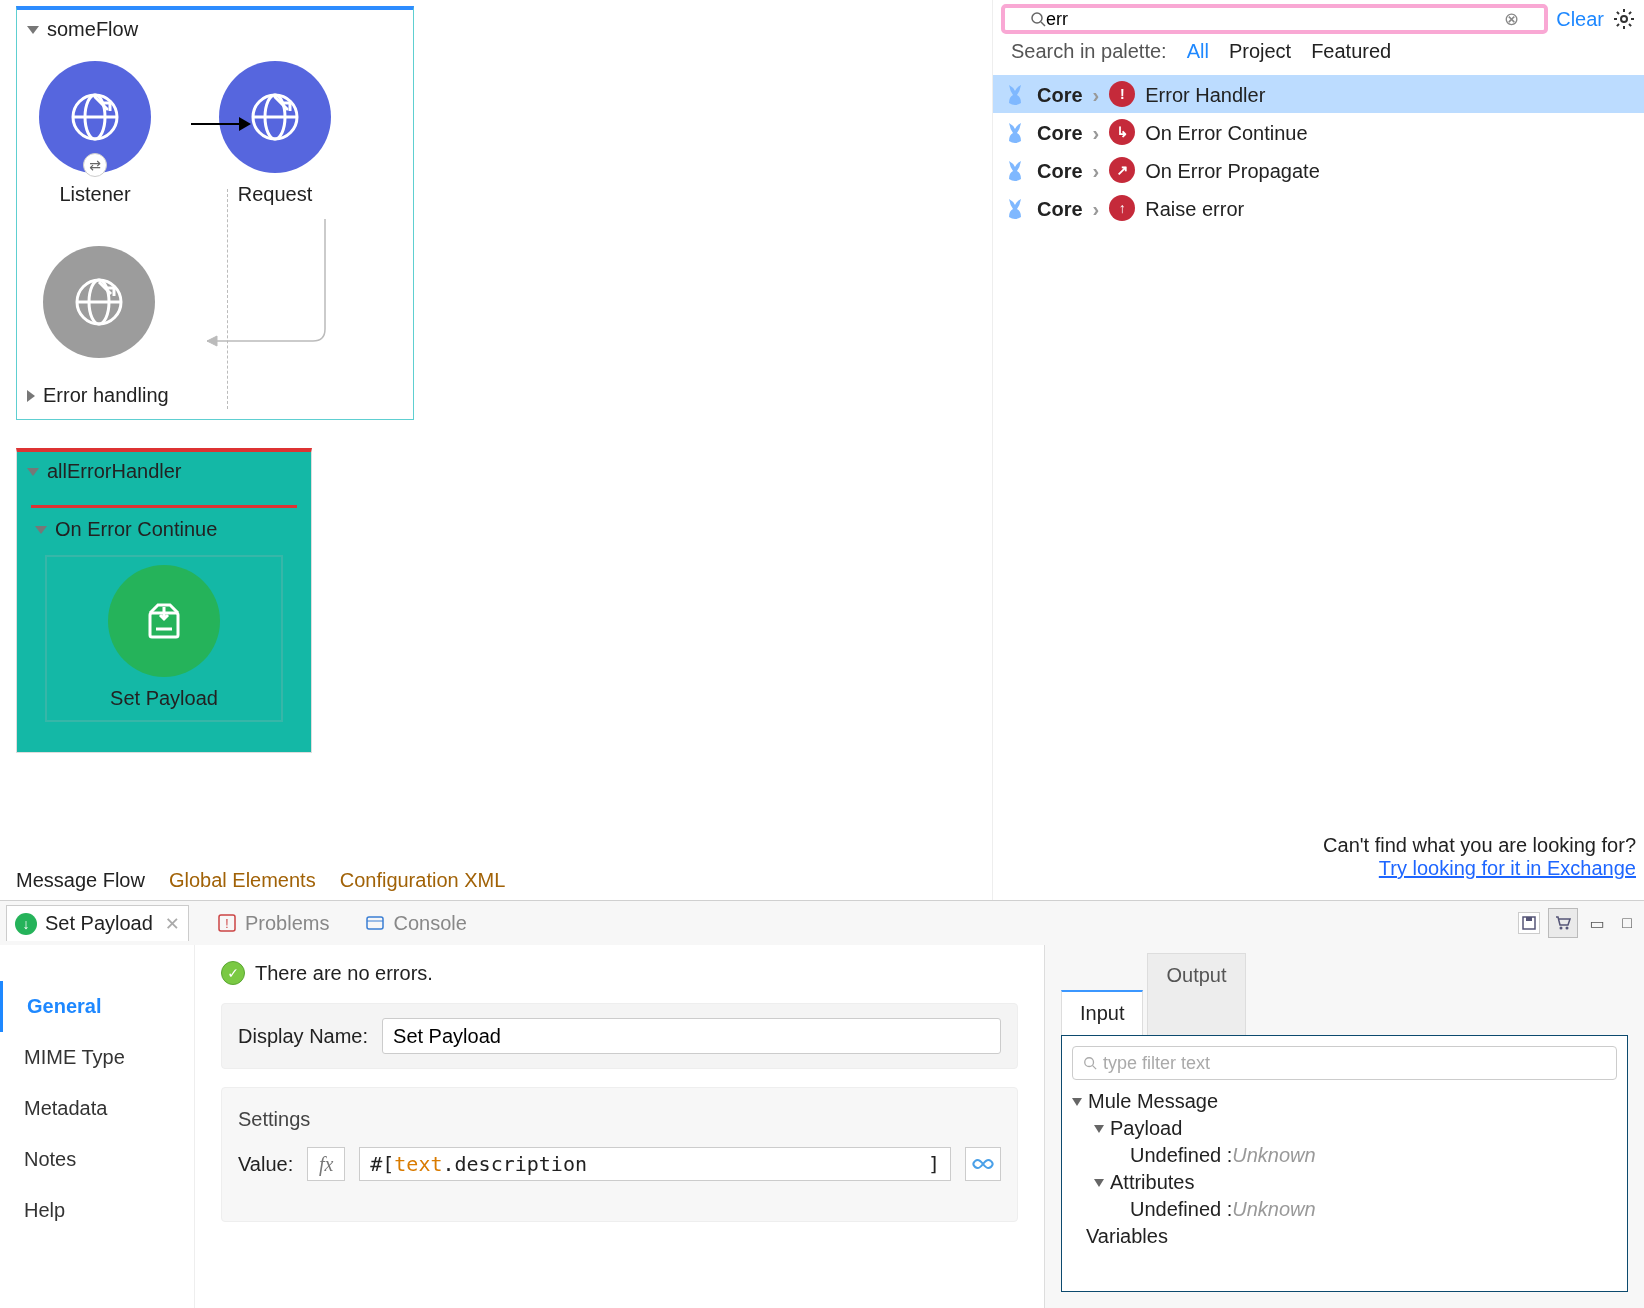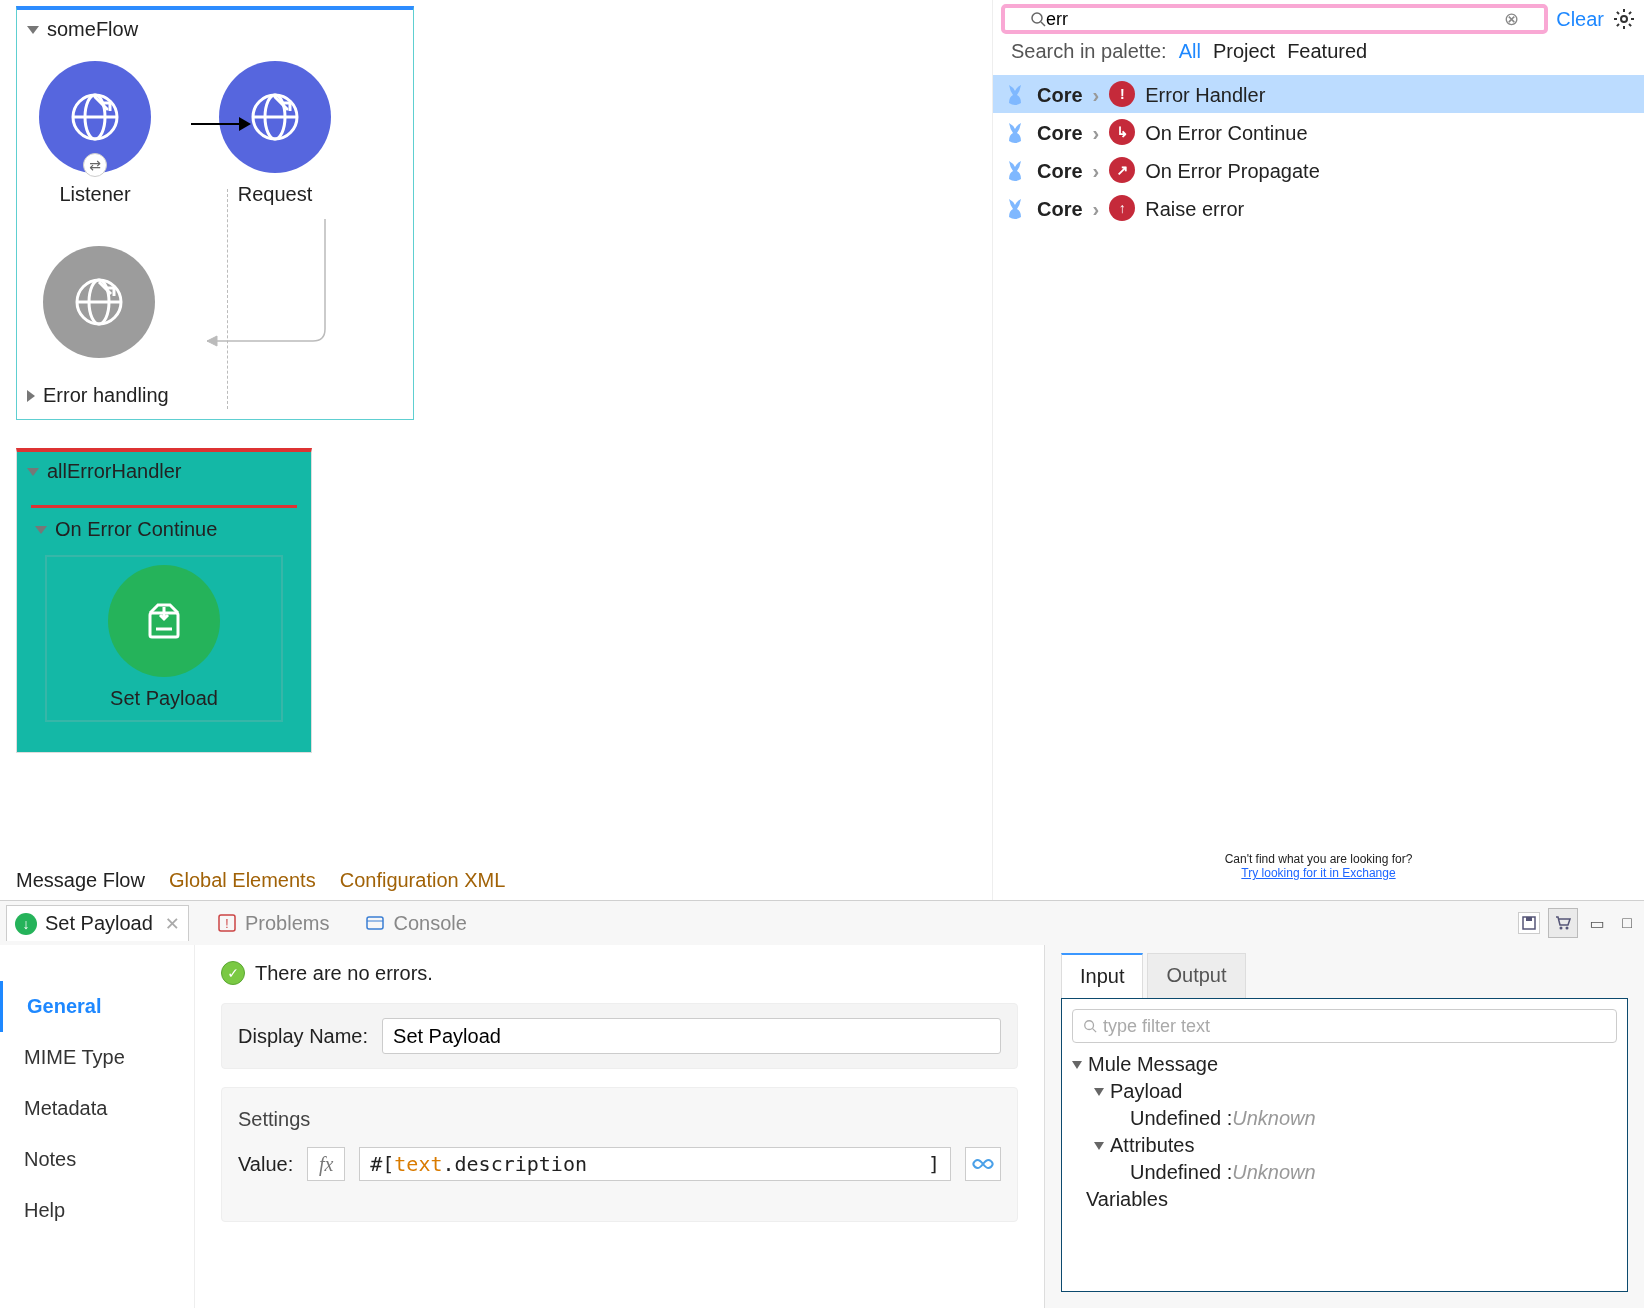--- a/index.html
+++ b/index.html
@@ -43,30 +43,30 @@
 .flow-tabs .t { color:#a16207; cursor:pointer; }
 .flow-tabs .t.active { color:#222; }
 
 
 .pal-top { padding: 4px 8px 6px; }
 .search-row { display:flex; align-items:center; gap:8px; }
 .search-box { flex:1; display:flex; align-items:center; border:4px solid #f9a8d4; border-radius:5px; padding:2px 25px; height:30px; }
 .search-box input { border:none; outline:none; flex:1; font-size:18px; }
 .clear-link { color:#1e88ff; font-size:20px; cursor:pointer; }
 .gear { width:24px; height:24px; }
-.pal-filter { padding:6px 10px; font-size:20px; display:flex; gap:12px; align-items:center; }
+.pal-filter { padding:6px 10px; font-size:20px; display:flex; gap:20px; align-items:center; }
 .pal-filter .lbl { color:#555; }
 .pal-filter .opt { cursor:pointer; }
 .pal-filter .opt.active { color:#1e88ff; }
 .pal-list { flex:1; overflow:auto; }
 .pal-item { display:flex; align-items:flex-end; gap:10px; padding:6px 10px; font-size:20px; cursor:pointer; }
 .pal-item.sel { background:#bcdcff; }
 .pal-item .chev { color:#999; font-weight:bold; }
 .core-lbl { font-weight:bold; }
-.pal-footer { text-align:center; padding: 16px 8px 20px; font-size:12px; }
+.pal-footer { text-align:right; padding: 16px 8px 20px; font-size:20px; }
 .pal-footer a { color:#1e66ff; text-decoration:underline; }
 
 
 .bottom { height: 408px; border-top:1px solid #d0d0d0; background:#f7f7f7; display:flex; flex-direction:column; }
 .btabs { display:flex; align-items:center; height:44px; padding: 0 6px; gap: 20px; }
 .btab { display:flex; align-items:center; gap:8px; font-size:20px; color:#888; cursor:pointer; padding: 6px 8px; }
 .btab.active { color:#222; background:#fff; border-top:1px solid #ccc; border-left:1px solid #ccc; border-right:1px solid #ccc; }
 .btab .x { color:#aaa; margin-left:4px; font-size:18px; }
 .bt-icons { margin-left:auto; display:flex; gap:8px; align-items:center; }
 .bcontent { flex:1; display:flex; background:#fff; }
@@ -84,21 +84,21 @@
 .val-row { display:flex; align-items:center; gap:14px; }
 .fx { width:38px; height:34px; border:1px solid #ccc; background:#fff; display:flex; align-items:center; justify-content:center; font-style:italic; font-family:serif; font-size:20px; color:#777; cursor:pointer; }
 .expr { flex:1; height:34px; border:1px solid #ccc; background:#fff; display:flex; align-items:center; padding:0 10px; font-family: Menlo, monospace; font-size:20px; }
 .expr .kw { color:#d97b00; }
 .dw-icon { width:36px; height:34px; border:1px solid #ccc; background:#fff; display:flex; align-items:center; justify-content:center; cursor:pointer; }
 
 
 .io-panel { width: 600px; border-left:1px solid #ddd; background:#f7f7f7; display:flex; flex-direction:column; }
 .io-tabs { display:flex; padding: 8px 16px 0; gap:4px; }
 .io-tab { padding: 10px 18px; font-size:20px; cursor:pointer; background:#ededed; border:1px solid #ddd; border-bottom:none; color:#555; }
-.io-tab.active { background:#fff; color:#222; border-top:2px solid #3b97ff; }
+.io-tab.active { background:#fff; color:#222; border-top:2px solid #3b97ff;margin-top:37px; }
 .io-body { flex:1; background:#fff; margin:0 16px 16px; border:1px solid #0c4a6e; padding:10px; }
 .io-filter { width:100%; height:34px; border:1px solid #ccc; border-radius:4px; padding:0 10px; font-size:18px; display:flex; align-items:center; gap:6px; color:#aaa; margin-bottom:8px; }
 .tree-row { font-size:20px; padding:2px 0; display:flex; align-items:center; }
 .tree-row .tri2 { width:0; height:0; border-left:5px solid transparent; border-right:5px solid transparent; border-top:8px solid #666; margin-right:6px; }
 .tree-row.indent1 { padding-left: 22px; }
 .tree-row.indent2 { padding-left: 58px; }
 .unknown { color:#999; font-style:italic; }
 
 
 svg { display:block; }

